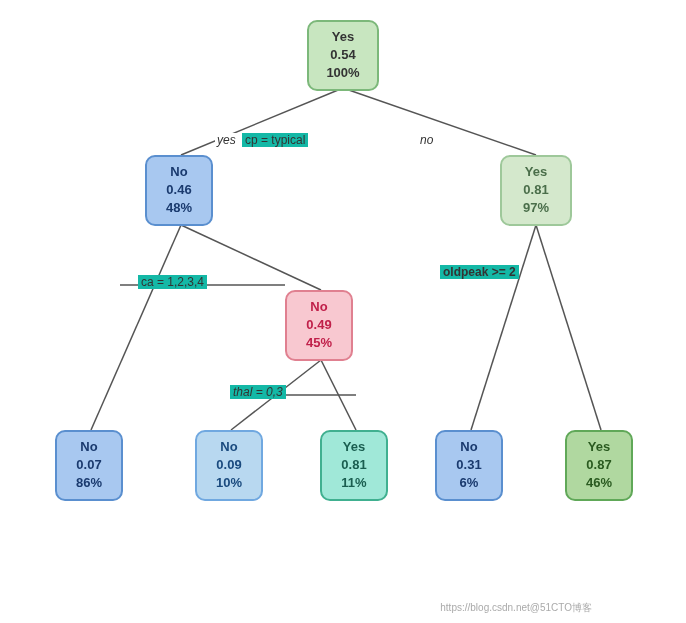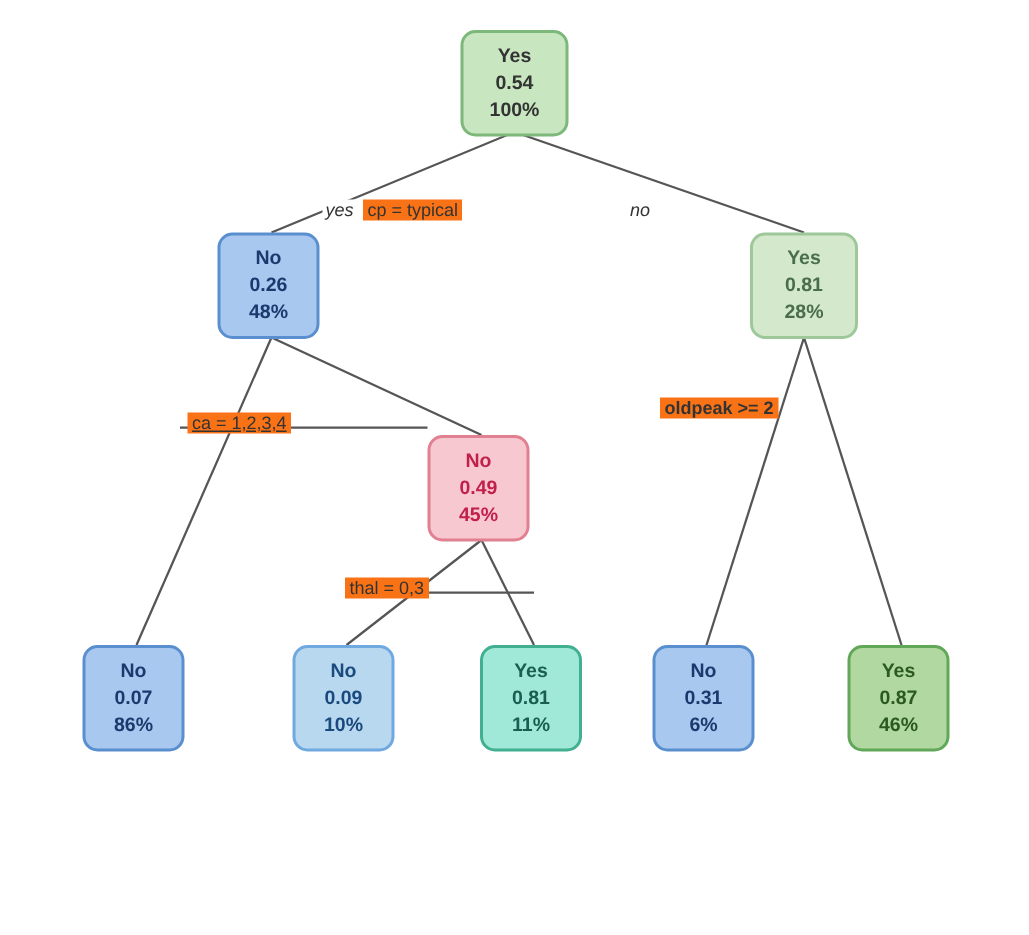--- a/index.html
+++ b/index.html
@@ -89,21 +89,21 @@
       color: #333;
       font-style: italic;
       background: white;
       padding: 0 2px;
     }
     .condition-label {
       position: absolute;
       font-size: 12px;
       color: #333;
       white-space: nowrap;
-      background: #f97316;
+      background: #14b8a6;
       padding: 0 3px;
     }
 
     .watermark {
       position: absolute;
       bottom: 8px;
       right: 8px;
       font-size: 10px;
       color: #aaa;
     }
@@ -148,45 +148,45 @@
   <div class="edge-label" style="left: 215px; top: 133px;">
     <span>yes</span>
   </div>
 
   <div class="edge-label" style="left: 418px; top: 133px;">
     <span>no</span>
   </div>
 
   <div class="node node-blue" style="left: 145px; top: 155px;">
     <div>No</div>
-    <div>0.26</div>
+    <div>0.46</div>
     <div>48%</div>
   </div>
 
   <div class="node node-lightgreen" style="left: 500px; top: 155px;">
     <div>Yes</div>
     <div>0.81</div>
-    <div>28%</div>
-  </div>
-
-  <div class="condition-label" style="left: 125px; top: 275px; text-decoration: underline;">
+    <div>97%</div>
+  </div>
+
+  <div class="condition-label" style="left: 138px; top: 275px;">
     <span>ca = 1,2,3,4</span>
   </div>
 
   <div class="condition-label" style="left: 440px; top: 265px; font-weight: bold;">
     <span>oldpeak &gt;= 2</span>
   </div>
 
   <div class="node node-pink" style="left: 285px; top: 290px;">
     <div>No</div>
     <div>0.49</div>
     <div>45%</div>
   </div>
 
-  <div class="condition-label" style="left: 230px; top: 385px;">
+  <div class="condition-label" style="left: 230px; top: 385px; font-style: italic;">
     <span>thal = 0,3</span>
   </div>
 
   <div class="node node-blue" style="left: 55px; top: 430px;">
     <div>No</div>
     <div>0.07</div>
     <div>86%</div>
   </div>
 
   <div class="node node-lightblue" style="left: 195px; top: 430px;">
@@ -206,13 +206,16 @@
     <div>0.31</div>
     <div>6%</div>
   </div>
 
   <div class="node node-green" style="left: 565px; top: 430px;">
     <div>Yes</div>
     <div>0.87</div>
     <div>46%</div>
   </div>
 
+  <div class="watermark">
+    <span>https://blog.csdn.net@51CTO博客</span>
+  </div>
 </div>
 
 </body></html>

